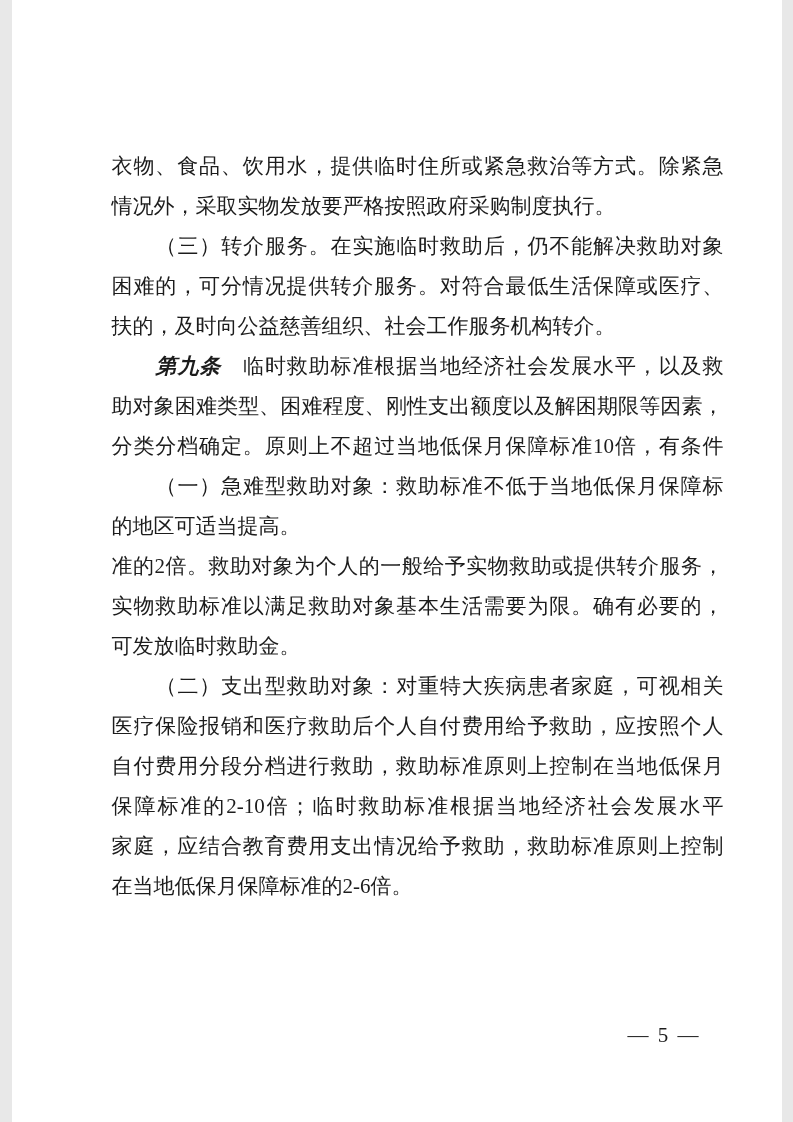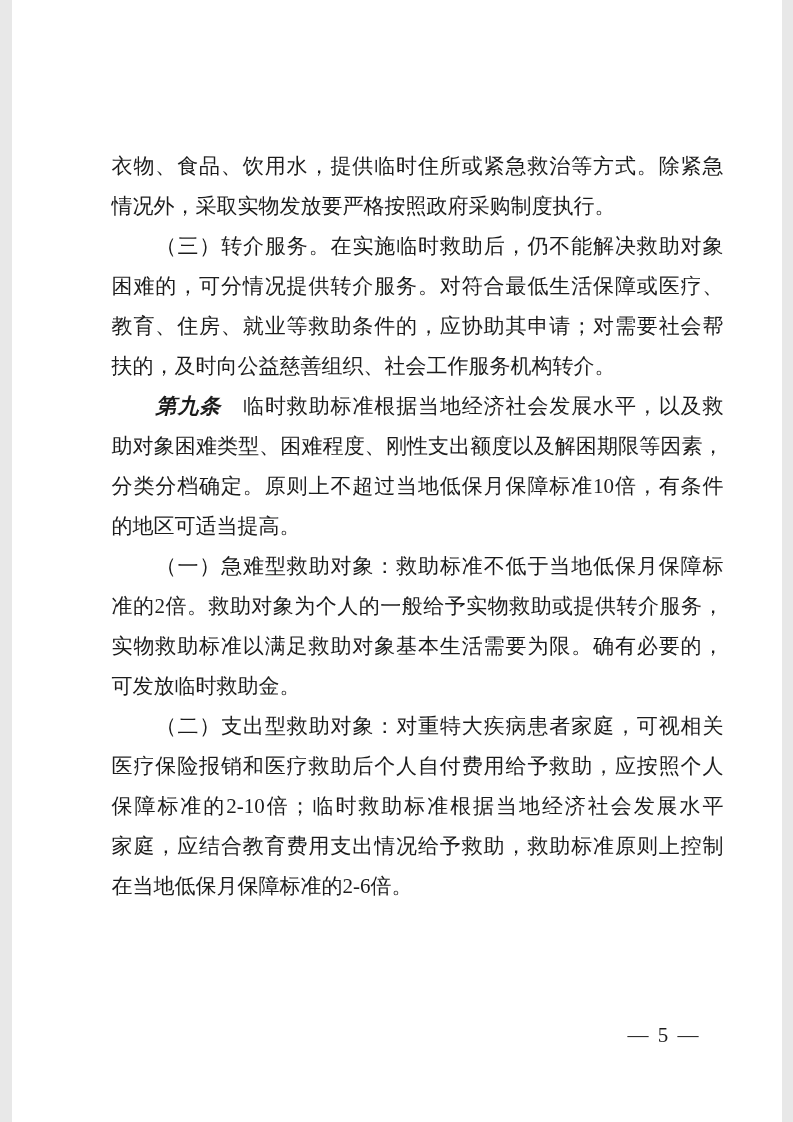--- a/index.html
+++ b/index.html
@@ -58,30 +58,30 @@
 </style>
 </head>
 <body>
 
 <div class="sheet">
   <div class="text-column">
       <div class="line"><span>衣物、食品、饮用水，提供临时住所或紧急救治等方式。除紧急</span></div>
       <div class="line para-end"><span>情况外，采取实物发放要严格按照政府采购制度执行。</span></div>
       <div class="line indent"><span>（三）转介服务。在实施临时救助后，仍不能解决救助对象</span></div>
       <div class="line"><span>困难的，可分情况提供转介服务。对符合最低生活保障或医疗、</span></div>
-      <div class="line"><span>教育、住房、就业等救助条件的，应协助其申请；对需要社会帮</span></div>
       <div class="line para-end"><span>扶的，及时向公益慈善组织、社会工作服务机构转介。</span></div>
       <div class="line indent"><span class="bold-lead">第九条</span><span>　临时救助标准根据当地经济社会发展水平，以及救</span></div>
       <div class="line"><span>助对象困难类型、困难程度、刚性支出额度以及解困期限等因素，</span></div>
       <div class="line"><span>分类分档确定。原则上不超过当地低保月保障标准10倍，有条件</span></div>
+      <div class="line indent"><span>（一）急难型救助对象：救助标准不低于当地低保月保障标</span></div>
       <div class="line para-end"><span>的地区可适当提高。</span></div>
-      <div class="line indent"><span>（一）急难型救助对象：救助标准不低于当地低保月保障标</span></div>
       <div class="line"><span>准的2倍。救助对象为个人的一般给予实物救助或提供转介服务，</span></div>
       <div class="line"><span>实物救助标准以满足救助对象基本生活需要为限。确有必要的，</span></div>
       <div class="line para-end"><span>可发放临时救助金。</span></div>
       <div class="line indent"><span>（二）支出型救助对象：对重特大疾病患者家庭，可视相关</span></div>
       <div class="line"><span>医疗保险报销和医疗救助后个人自付费用给予救助，应按照个人</span></div>
+      <div class="line"><span>自付费用分段分档进行救助，救助标准原则上控制在当地低保月</span></div>
       <div class="line"><span>保障标准的2-10倍；临时救助标准根据当地经济社会发展水平</span></div>
       <div class="line"><span>家庭，应结合教育费用支出情况给予救助，救助标准原则上控制</span></div>
       <div class="line para-end"><span>在当地低保月保障标准的2-6倍。</span></div>
     </div>
   <div class="page-number">— 5 —</div>
 </div>
 
 </body></html>

